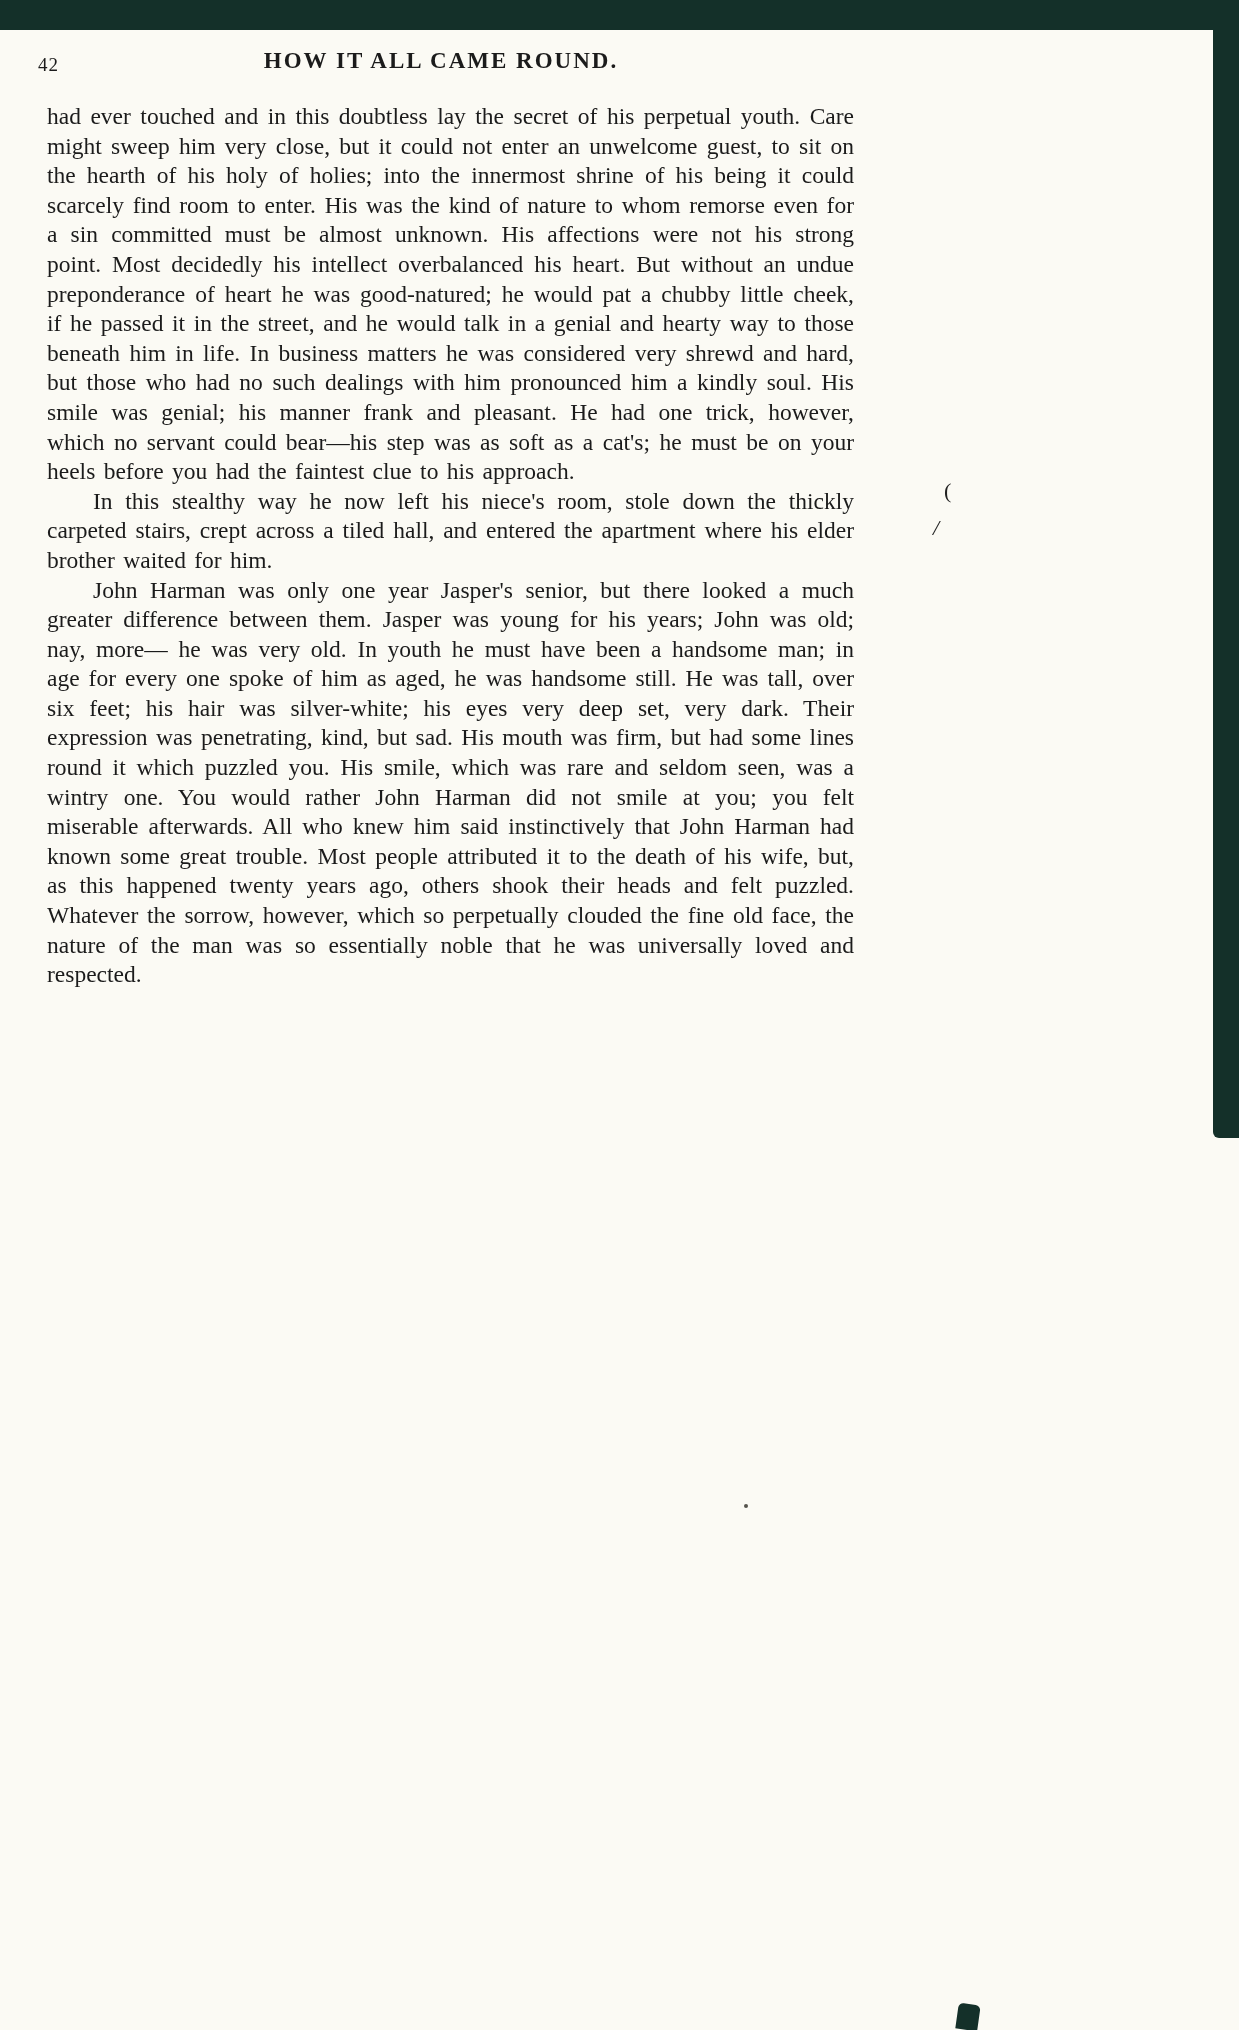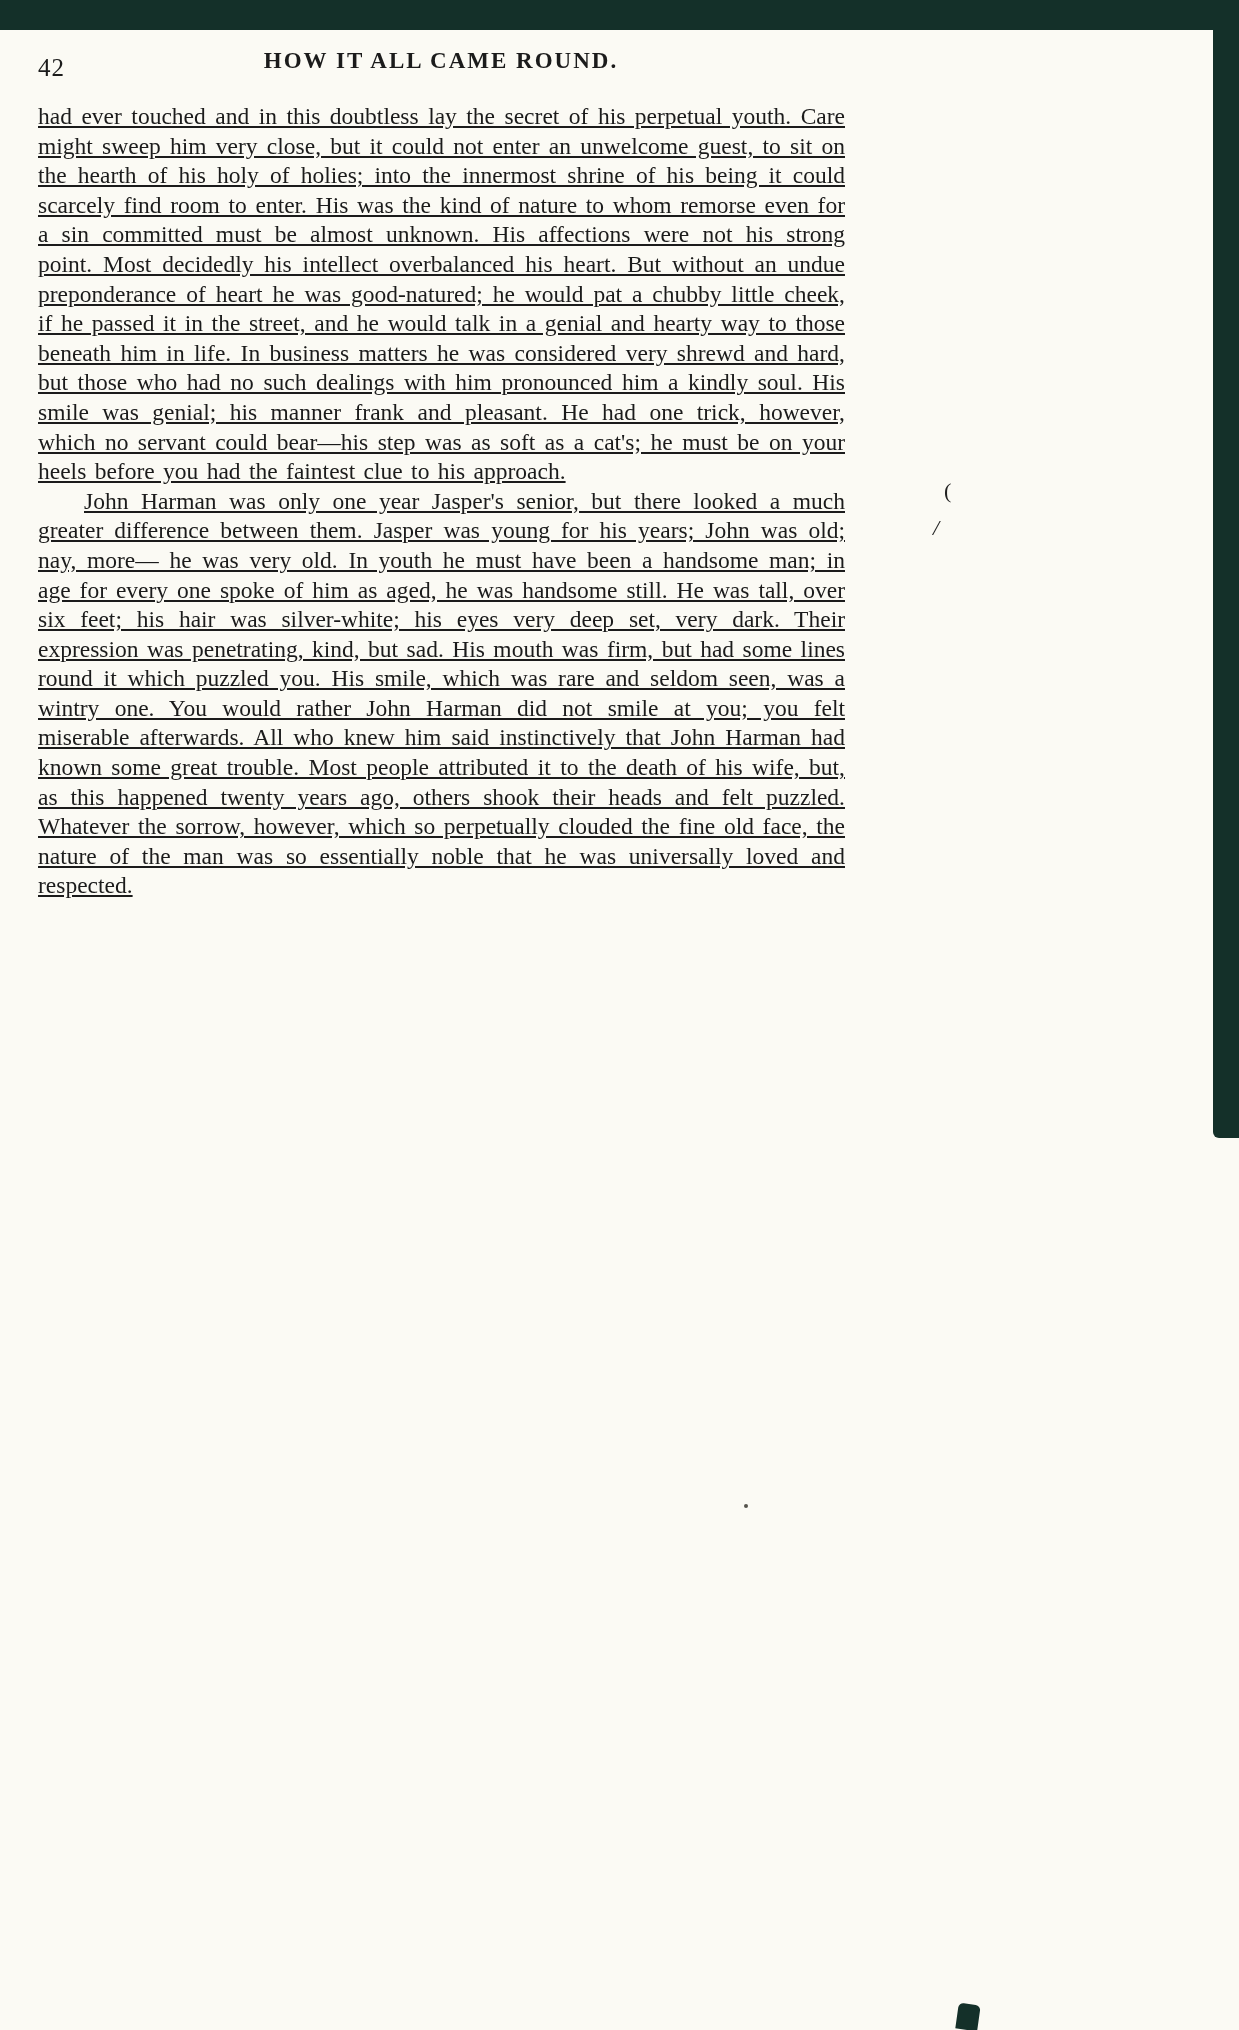--- a/index.html
+++ b/index.html
@@ -44,39 +44,38 @@
   .running-header {
     position: absolute;
     top: 48px;
     left: 38px;
     width: 806px;
     height: 34px;
   }
   .page-number {
     position: absolute;
     left: 0; top: 6px;
-    font-size: 25px;
+    font-size: 19px;
     letter-spacing: 1px;
   }
   .header-title {
     position: absolute;
     left: 0; right: 0;
     text-align: center;
     font-size: 23px;
     font-weight: bold;
     letter-spacing: 2px;
     white-space: nowrap;
   }
   
   .text-block {
     position: absolute;
     top: 102px;
-    left: 38px;
+    left: 47px;
     width: 807px;
-    text-decoration: underline;
   }
   .text-block p {
     font-size: 23.5px;
     line-height: 29.6px;
     text-align: justify;
     word-spacing: 2.5px;
   }
   .text-block p.indented { text-indent: 46px; }
   
   .stray-mark {
@@ -104,20 +103,21 @@
   <div class="binding-right"></div>
   <div class="binding-corner"></div>
 
   <div class="running-header">
     <span class="page-number">42</span>
     <span class="header-title">HOW IT ALL CAME ROUND.</span>
   </div>
 
   <div class="text-block">
     <p>had ever touched and in this doubtless lay the secret of his perpetual youth. Care might sweep him very close, but it could not enter an unwelcome guest, to sit on the hearth of his holy of holies; into the innermost shrine of his being it could scarcely find room to enter. His was the kind of nature to whom remorse even for a sin committed must be almost unknown. His affections were not his strong point. Most decidedly his intellect overbalanced his heart. But without an undue preponderance of heart he was good-natured; he would pat a chubby little cheek, if he passed it in the street, and he would talk in a genial and hearty way to those beneath him in life. In business matters he was considered very shrewd and hard, but those who had no such dealings with him pronounced him a kindly soul. His smile was genial; his manner frank and pleasant. He had one trick, however, which no servant could bear—his step was as soft as a cat's; he must be on your heels before you had the faintest clue to his approach.</p>
+    <p class="indented">In this stealthy way he now left his niece's room, stole down the thickly carpeted stairs, crept across a tiled hall, and entered the apartment where his elder brother waited for him.</p>
     <p class="indented">John Harman was only one year Jasper's senior, but there looked a much greater difference between them. Jasper was young for his years; John was old; nay, more— he was very old. In youth he must have been a handsome man; in age for every one spoke of him as aged, he was handsome still. He was tall, over six feet; his hair was silver-white; his eyes very deep set, very dark. Their expression was penetrating, kind, but sad. His mouth was firm, but had some lines round it which puzzled you. His smile, which was rare and seldom seen, was a wintry one. You would rather John Harman did not smile at you; you felt miserable afterwards. All who knew him said instinctively that John Harman had known some great trouble. Most people attributed it to the death of his wife, but, as this happened twenty years ago, others shook their heads and felt puzzled. Whatever the sorrow, however, which so perpetually clouded the fine old face, the nature of the man was so essentially noble that he was universally loved and respected.</p>
   </div>
 
   <span class="stray-mark m1">(</span>
   <span class="stray-mark m2">/</span>
   <span class="stray-dot"></span>
 
 </div>
 
 </body></html>

